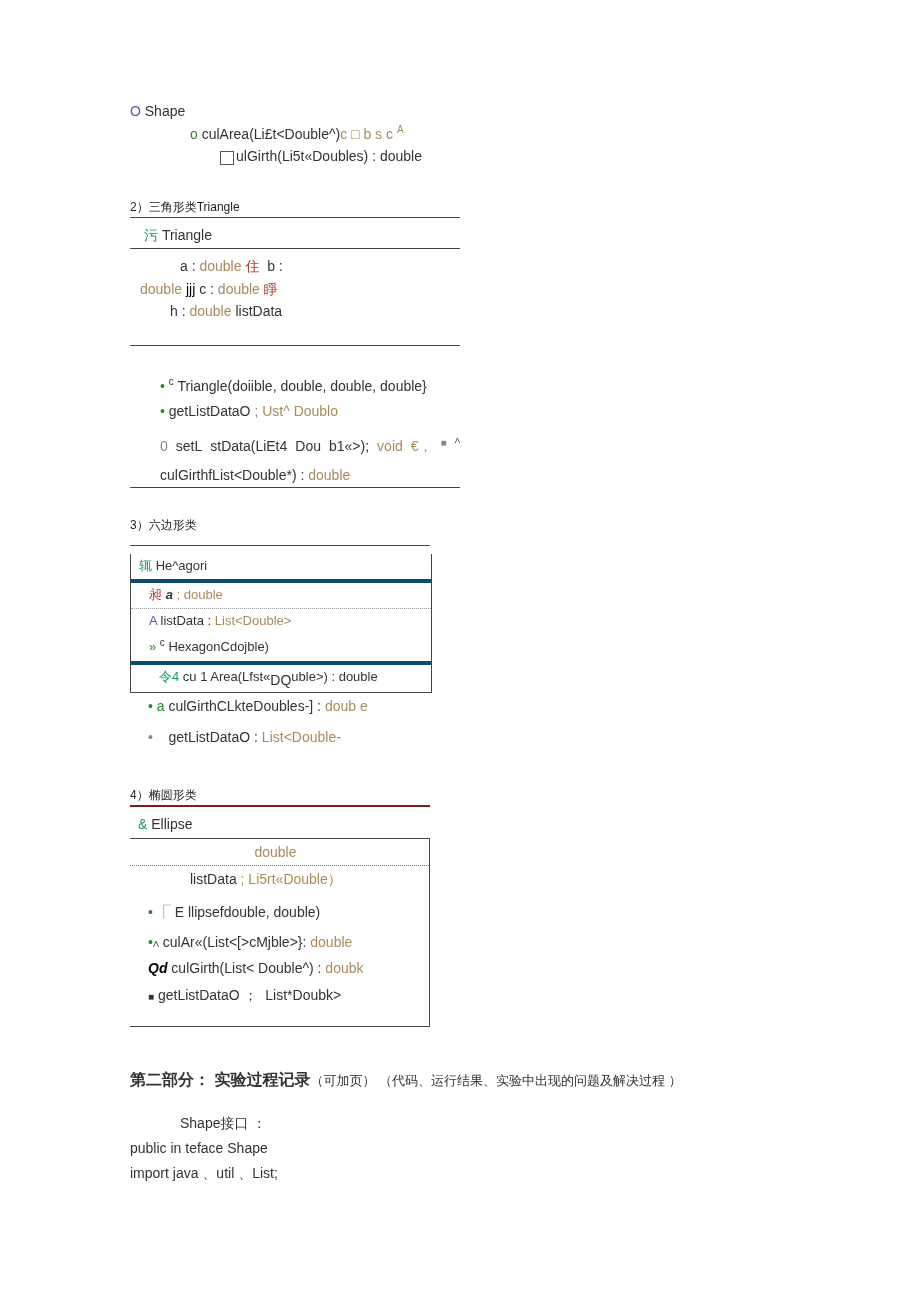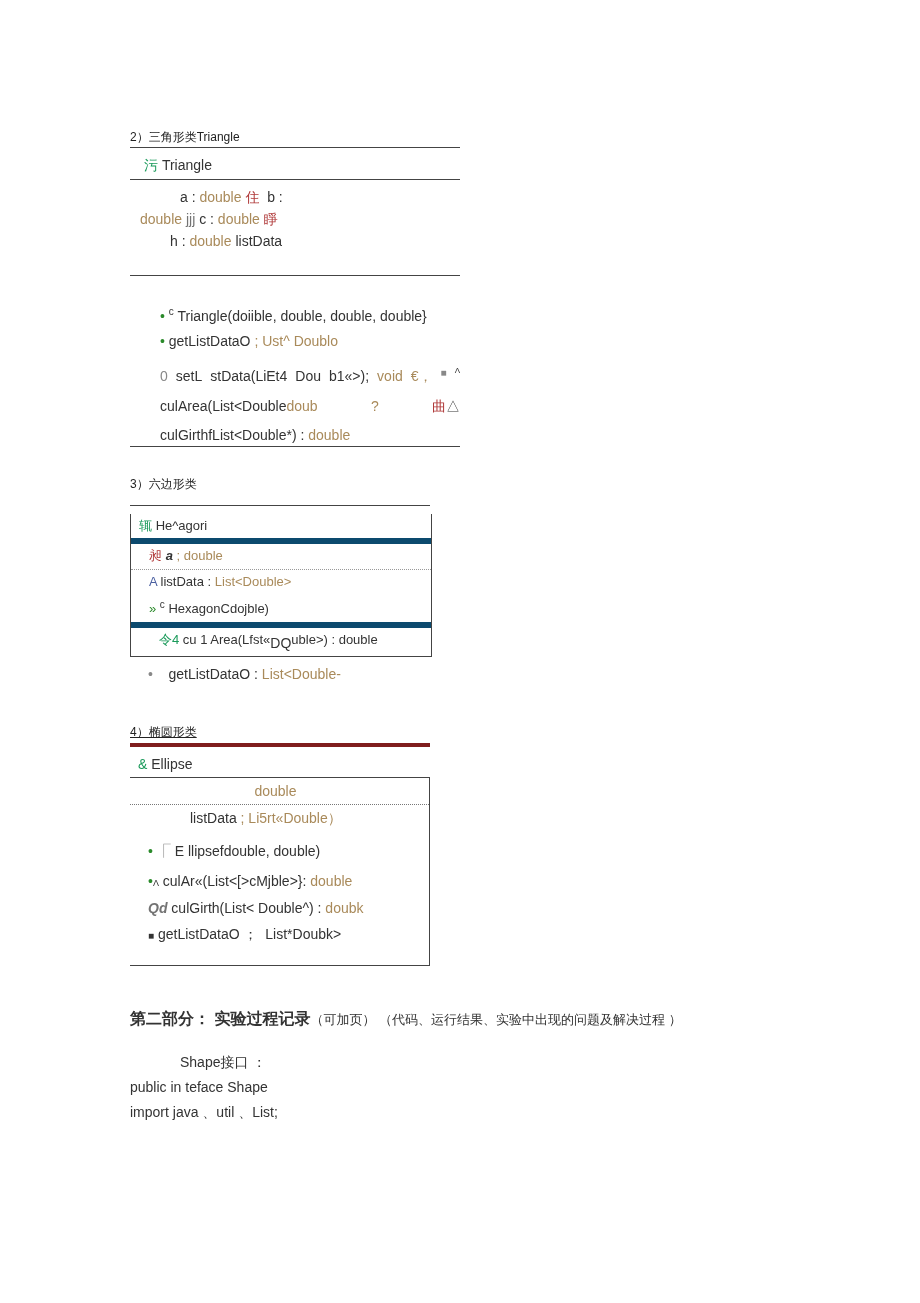--- a/index.html
+++ b/index.html
@@ -27,39 +27,39 @@
     border: 1px solid #555;
     vertical-align: middle;
     margin-right: 2px;
   }
   .green { color: #2a8a2a; }
   .green2 { color: #1a9a5a; }
   .brown { color: #a98a5a; }
   .gray { color: #888; }
   .blue { color: #4a5fa0; }
   .red { color: #b03a3a; }
-  .olive { color: #737373; }
+  .olive { color: #000000; }
   .small-super { font-size: 10px; vertical-align: super; }
   .sub { font-size: 14px; vertical-align: sub; }
   .section-hdr {
     margin-top: 28px;
     margin-bottom: 4px;
     font-size: 12px;
     color: #222;
   }
   .uml-box-tight {
     border: 1px solid #444;
     width: 300px;
     font-size: 13px;
   }
   .uml-row {
     padding: 2px 8px;
   }
   .uml-row-line {
-    border-top: 6px solid #0c4a6e;
+    border-top: 4px solid #0c4a6e;
   }
   .uml-row-dot {
     border-top: 1px dotted #777;
   }
   .spacer8 { height: 18px; }
   .pad-row { padding: 2px 10px 2px 14px; }
   .li-row { padding: 2px 8px 2px 18px; }
   .li-row2 { padding: 2px 8px 2px 28px; }
   .triangle-row { padding: 3px 10px 3px 30px; }
   .just { display:flex; justify-content:space-between; gap:8px; }
@@ -74,20 +74,36 @@
   .code-indent { margin-left: 50px; }
   .bolditalic { font-weight: bold; font-style: italic; }
   .triangle-out { border-top:1px solid #444; width:330px; }
   .triangle-bottom { border-top:1px solid #444; width:330px; }
 </style>
 </head>
 <body>
 
 <div class="page">
 
+  <div class="shape-block">
+    <div>
+      <span class="blue">O</span>
+      <span>Shape</span>
+    </div>
+    <div class="indent1">
+      <span class="green">o</span>
+      <span>culArea(Li£t&lt;Double^)</span><span class="brown">c</span>
+      <span class="brown">□</span>
+      <span class="brown">b s c</span>
+      <span class="brown small-super">A</span>
+    </div>
+    <div class="indent2">
+      <span class="small-box"></span><span>ulGirth(Li5t«Doubles) : double</span>
+    </div>
+  </div>
 
   <div class="section-hdr" style="border-bottom:1px solid #444;width:330px;">2）三角形类Triangle</div>
   <div style="width:340px;">
     <div class="pad-row">
       <span class="green2">污</span>
       <span>Triangle</span>
     </div>
     <div class="triangle-out"></div>
     <div style="padding:6px 10px 4px 10px;">
       <div style="margin-left:40px;">
@@ -127,25 +143,20 @@
       <span class="gray">0</span>
       <span>setL</span>
       <span>stData(LiEt4</span>
       <span>Dou</span>
       <span>b1«&gt;);</span>
       <span class="brown">void</span>
       <span class="brown">€，</span>
       <span class="gray" style="font-size:10px;">■</span>
       <span style="font-size:8px;">Λ</span>
     </div>
-    <div class="triangle-row just" style="padding-top:4px;">
-      <span><span>culArea(List&lt;Double</span><span class="brown">doub</span></span>
-      <span class="brown">?</span>
-      <span><span class="red">曲</span><span>△</span></span>
-    </div>
     <div class="triangle-row" style="padding-top:4px;padding-bottom:0;">
       <span>culGirthfList&lt;Double*) :</span>
       <span class="brown">double</span>
     </div>
     <div class="triangle-bottom"></div>
   </div>
 
   <div class="section-hdr">3）六边形类</div>
   <div style="border-top:1px solid #444; width:300px; margin-top:10px;"></div>
   <div class="uml-box-tight" style="border-top:none; margin-top:8px;">
@@ -168,28 +179,33 @@
       <span class="green">»</span>
       <span class="small-super">c</span>
       <span>HexagonCdojble)</span>
     </div>
     <div class="uml-row uml-row-line li-row2">
       <span class="green2">令4</span>
       <span>cu 1 Area(Lfst«</span><span class="sub">DQ</span><span>uble&gt;) : double</span>
     </div>
   </div>
   <div style="width:300px;">
+    <div class="li-row" style="padding-top:2px;">
+      <span class="green">• a</span>
+      <span>culGirthCLkteDoubles-] :</span>
+      <span class="brown">doub e</span>
+    </div>
     <div class="li-row" style="padding-top:6px;">
       <span class="gray">•</span>&nbsp;&nbsp;&nbsp;
       <span>getListDataO :</span>
       <span class="brown">List&lt;Double-</span>
     </div>
   </div>
 
-  <div class="section-hdr" style="margin-top:36px;border-bottom:4px solid #7f1d1d;width:300px;text-decoration:underline;">4）椭圆形类</div>
+  <div class="section-hdr" style="margin-top:36px;border-bottom:2px solid #7f1d1d;width:300px;">4）椭圆形类</div>
   <div style="width:300px;">
     <div class="uml-row">
       <span class="green2">&amp;</span>
       <span>Ellipse</span>
     </div>
     <div style="border-top:1px solid #444;border-right:1px solid #444;">
     <div class="uml-row" style="text-align:center; padding-left:0;">
       <span class="brown">double</span>
     </div>
     <div class="uml-row uml-row-dot" style="padding-left:60px;">

